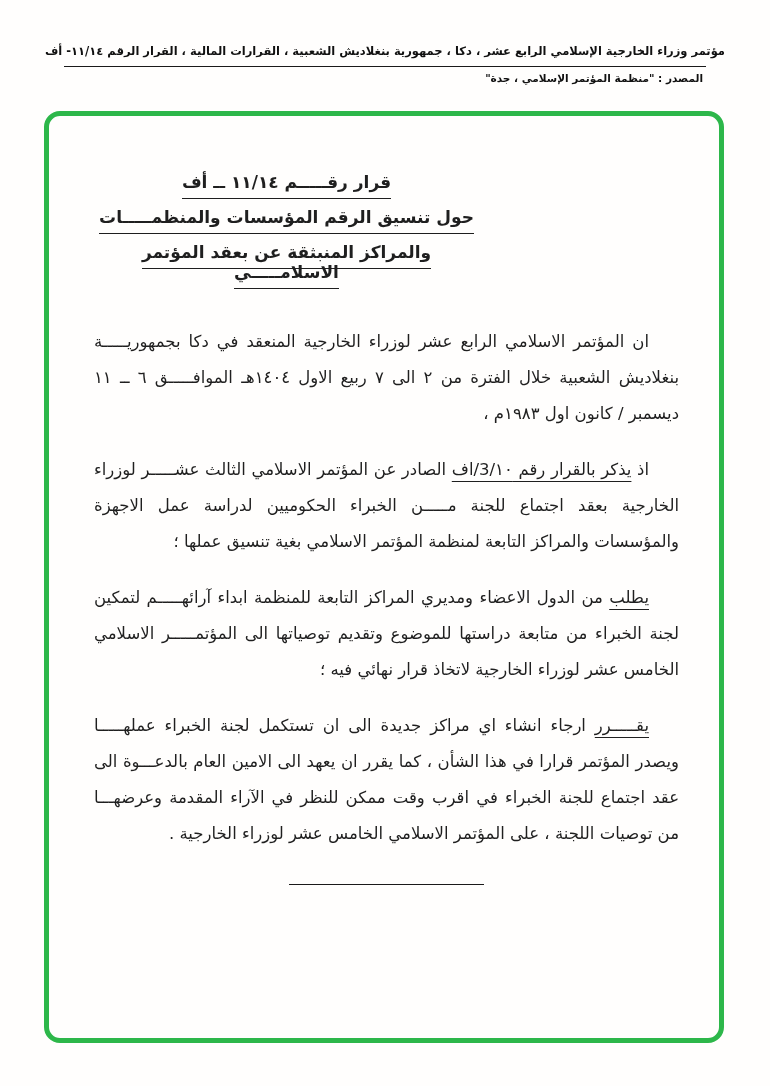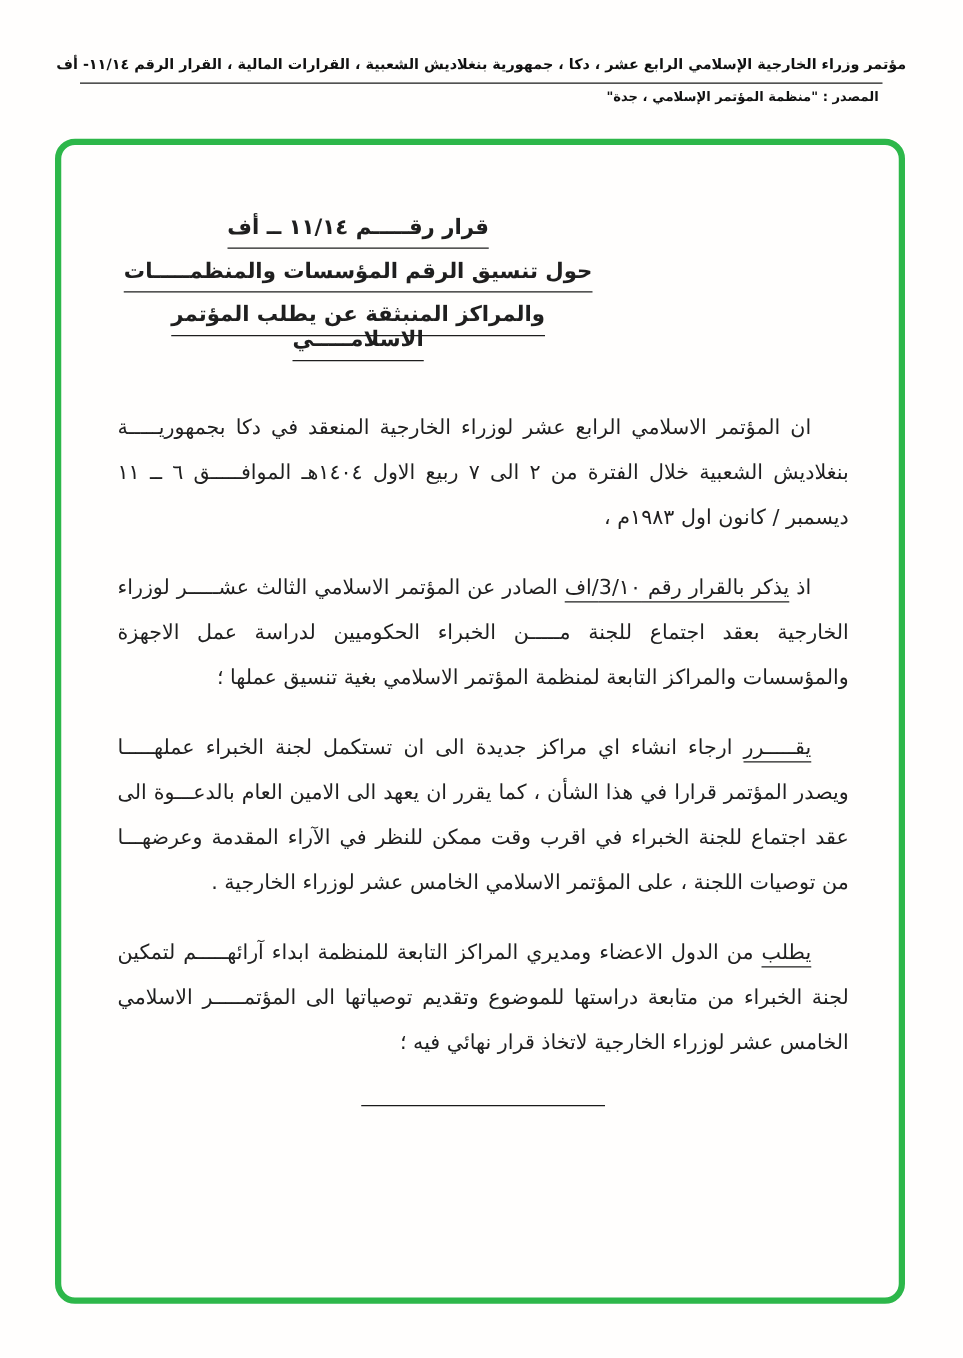--- a/index.html
+++ b/index.html
@@ -109,30 +109,30 @@
     <div class="hdr-rule"></div>
     <div class="hdr-line2">المصدر :  "منظمة المؤتمر الإسلامي ، جدة"</div>
   </div>
 
   <div class="frame" style="border-color: rgb(45, 183, 74);">
     <div class="doc">
 
       <div class="doc-title">
         <div class="t-line"><span>قرار رقـــــم ١١/١٤ ــ أف</span></div>
         <div class="t-line"><span>حول تنسيق الرقم المؤسسات والمنظمـــــات</span></div>
-        <div class="t-line"><span>والمراكز المنبثقة عن يطلب المؤتمر الاسلامـــــي</span></div>
+        <div class="t-line"><span>والمراكز المنبثقة عن بعقد المؤتمر الاسلامـــــي</span></div>
       </div>
 
       <p class="para"><span></span><span class="u"></span><span>ان المؤتمر الاسلامي الرابع عشر لوزراء الخارجية المنعقد في دكا بجمهوريـــــة بنغلاديش الشعبية خلال الفترة من ٢ الى ٧ ربيع الاول ١٤٠٤هـ الموافـــــق ٦ ــ ١١ ديسمبر / كانون اول ١٩٨٣م ،</span></p>
 
       <p class="para"><span>اذ </span><span class="u">يذكر بالقرار رقم 3/١٠/اف</span><span> الصادر عن المؤتمر الاسلامي الثالث عشـــــر لوزراء الخارجية بعقد اجتماع للجنة مـــــن الخبراء الحكوميين لدراسة عمل الاجهزة والمؤسسات والمراكز التابعة لمنظمة المؤتمر الاسلامي بغية تنسيق عملها ؛</span></p>
 
 
+      <p class="para"><span></span><span class="u">يطلب</span><span> من الدول الاعضاء ومديري المراكز التابعة للمنظمة ابداء آرائهـــــم لتمكين لجنة الخبراء من متابعة دراستها للموضوع وتقديم توصياتها الى المؤتمـــــر الاسلامي الخامس عشر لوزراء الخارجية لاتخاذ قرار نهائي فيه ؛</span></p>
+
       <p class="para"><span></span><span class="u">يقـــــرر</span><span> ارجاء انشاء اي مراكز جديدة الى ان تستكمل لجنة الخبراء عملهـــــا ويصدر المؤتمر قرارا في هذا الشأن ، كما يقرر ان يعهد الى الامين العام بالدعـــوة الى عقد اجتماع للجنة الخبراء في اقرب وقت ممكن للنظر في الآراء المقدمة وعرضهـــا من توصيات اللجنة ، على المؤتمر الاسلامي الخامس عشر لوزراء الخارجية .</span></p>
-
-      <p class="para"><span></span><span class="u">يطلب</span><span> من الدول الاعضاء ومديري المراكز التابعة للمنظمة ابداء آرائهـــــم لتمكين لجنة الخبراء من متابعة دراستها للموضوع وتقديم توصياتها الى المؤتمـــــر الاسلامي الخامس عشر لوزراء الخارجية لاتخاذ قرار نهائي فيه ؛</span></p>
 
       <div class="end-rule"></div>
 
     </div>
   </div>
 
 </div>
 
 </body></html>

